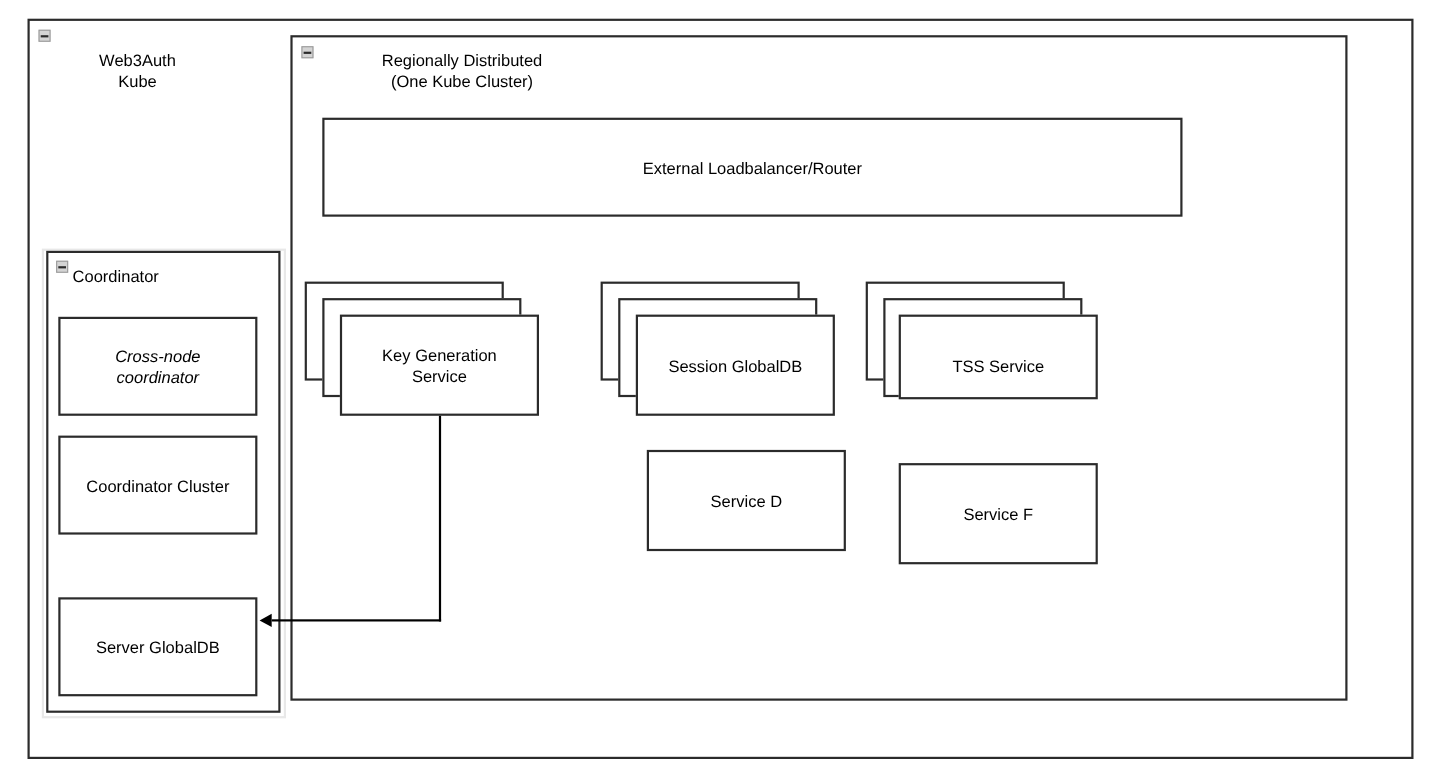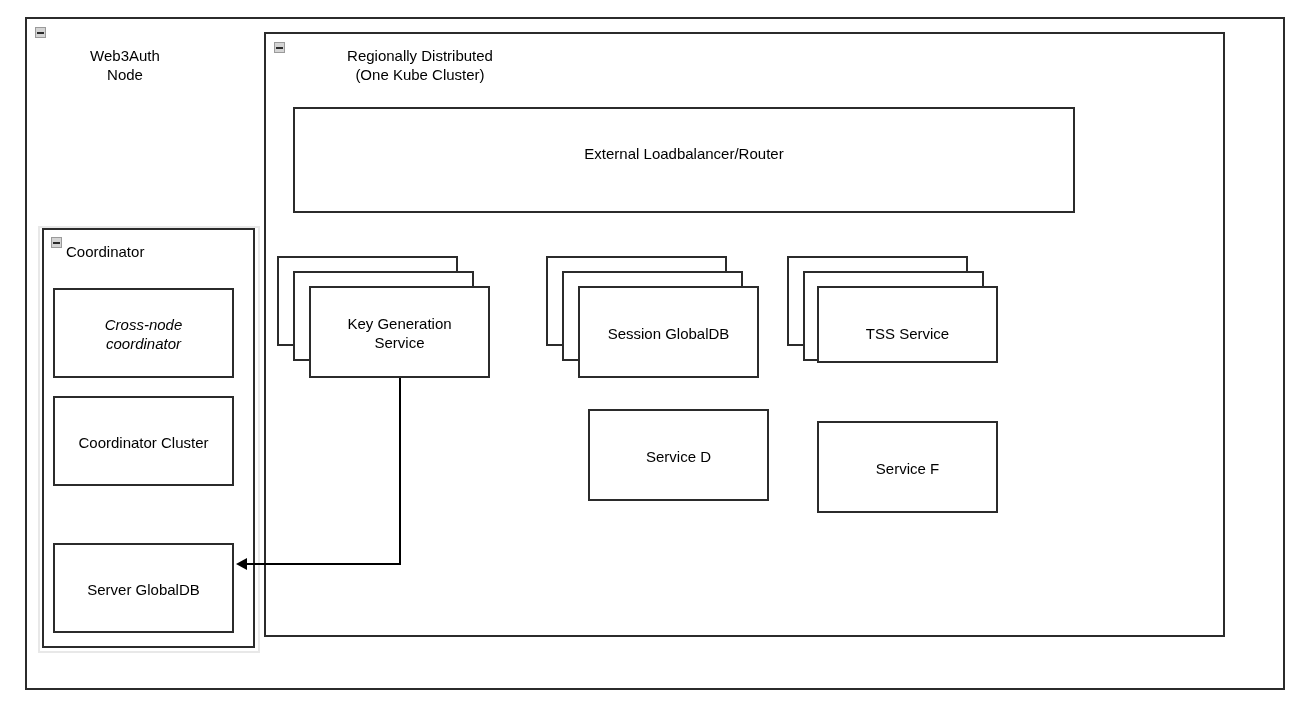--- a/index.html
+++ b/index.html
@@ -101,30 +101,30 @@
   }
 </style>
 </head>
 <body>
 
 <div id="canvas">
 
   <div class="group" style="left:25px; top:17px; width:1260px; height:673px;">
     <span class="collapse-icon" style="left:8px; top:8px;"></span>
     <div class="grp-title" style="left:28px; top:27px; width:140px;">Web3Auth
-Node</div>
+Kube</div>
   </div>
 
   <div class="group" style="left:264px; top:32px; width:961px; height:605px;">
     <span class="collapse-icon" style="left:8px; top:8px;"></span>
     <div class="grp-title" style="left:24px; top:12px; width:260px; text-align:center;">Regionally Distributed
 (One Kube Cluster)</div>
   </div>
 
-  <div class="node" style="left:293px; top:107px; width:782px; height:106px;">
+  <div class="node" style="left:293px; top:107px; width:782px; height:90px;">
     <div class="label" style="top:35px;">External Loadbalancer/Router</div>
   </div>
 
   <div class="stack-layer" style="left:277px; top:256px; width:181px; height:90px;"></div>
   <div class="stack-layer" style="left:293px; top:271px; width:181px; height:90px;"></div>
   <div class="node" style="left:309px; top:286px; width:181px; height:92px;">
     <div class="label" style="top:26px;">Key Generation
 Service</div>
   </div>
 

